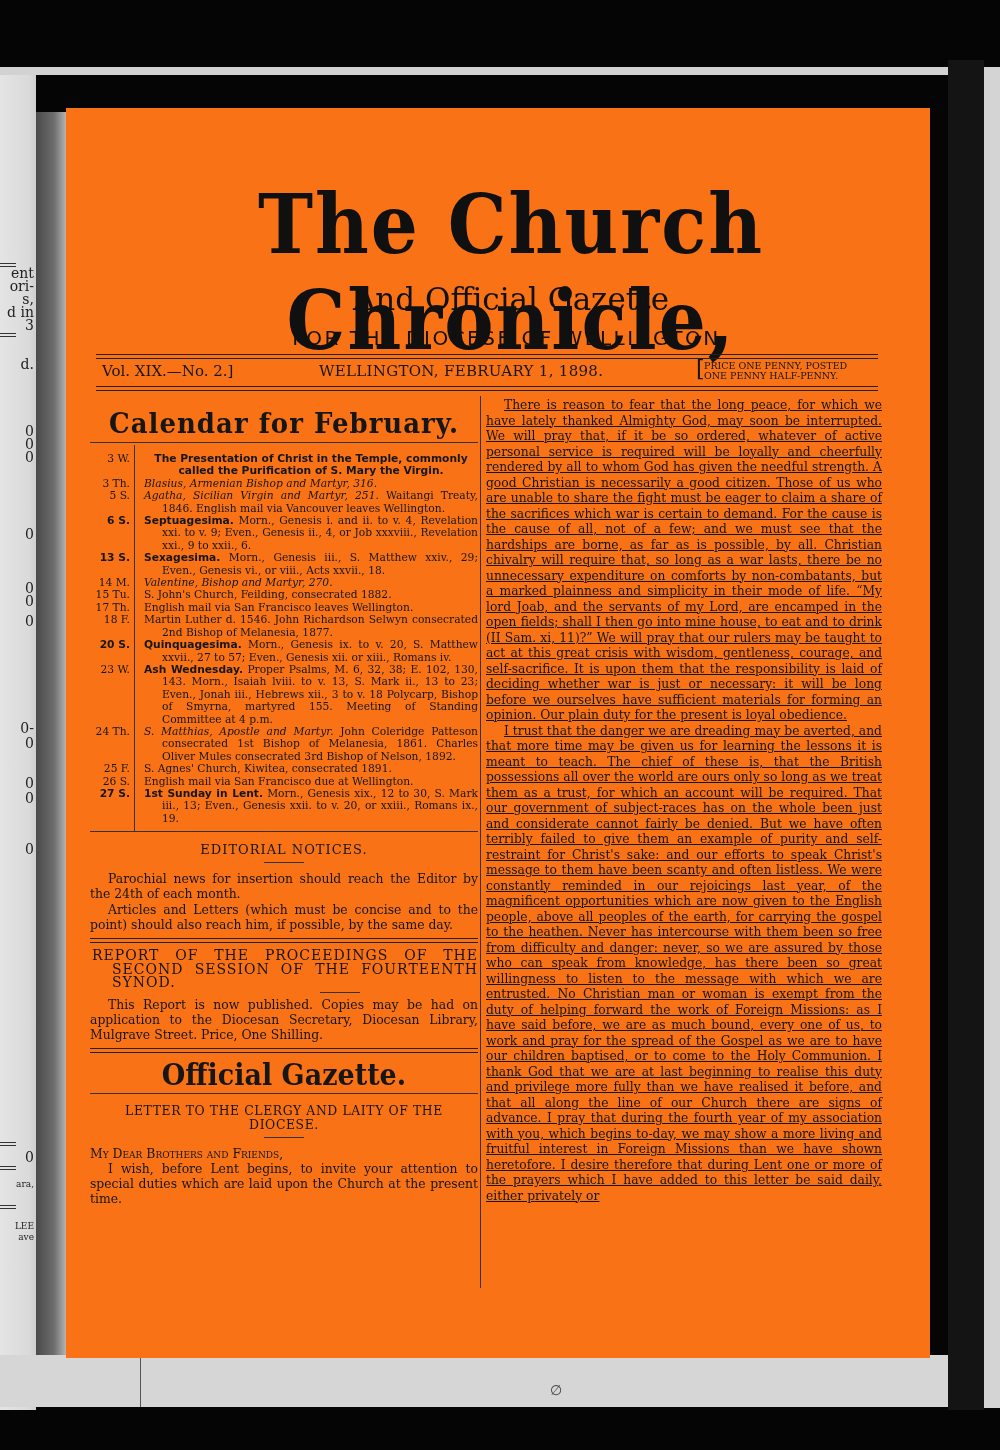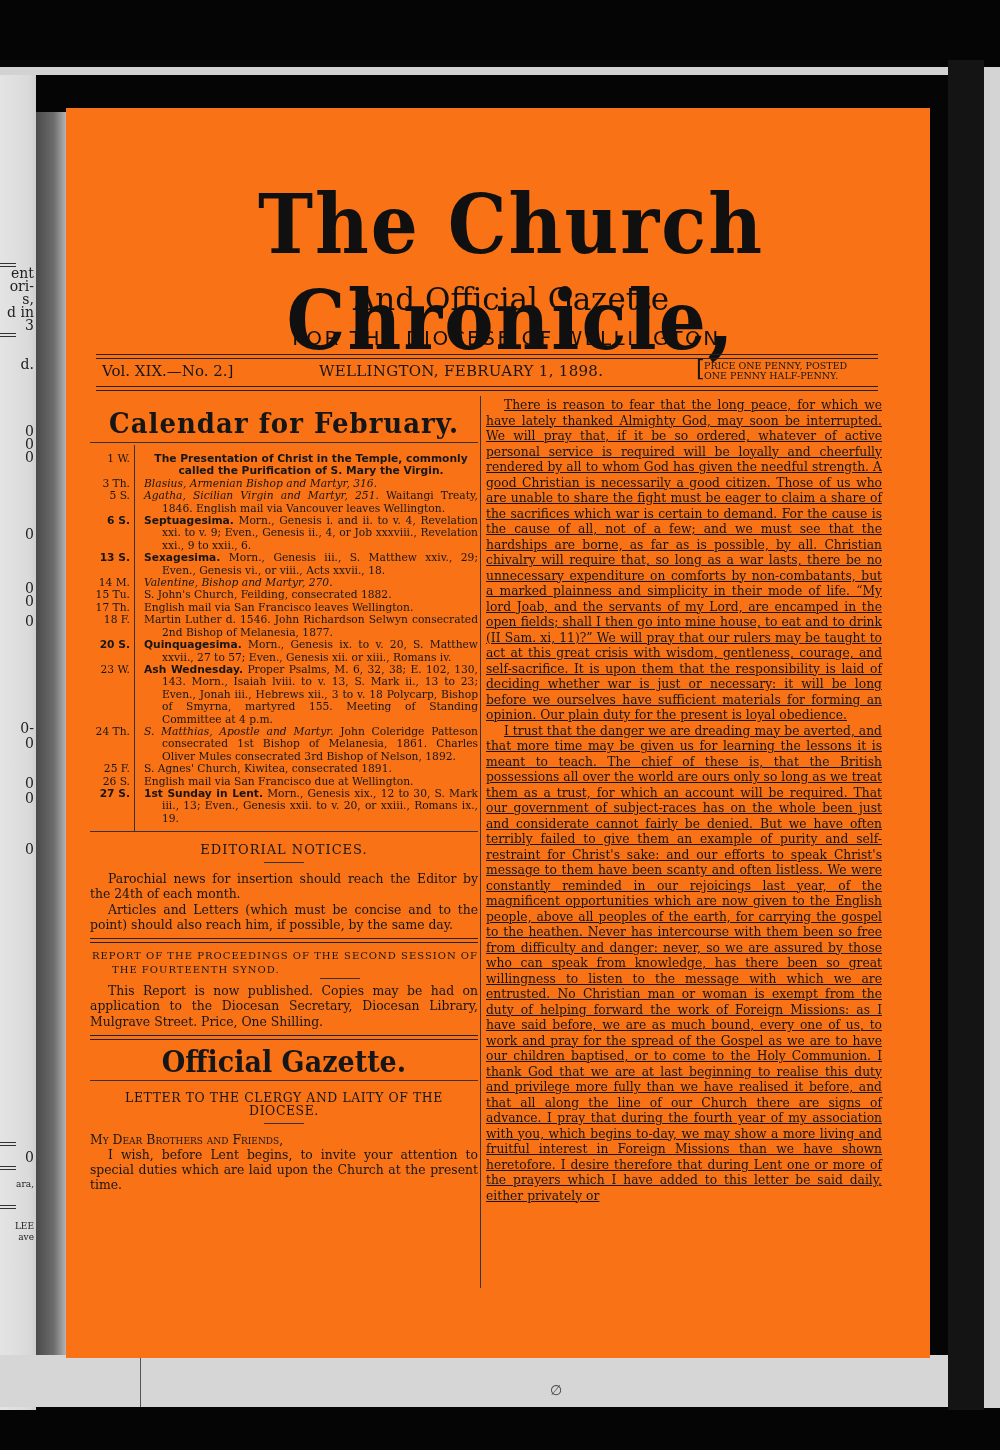--- a/index.html
+++ b/index.html
@@ -71,21 +71,21 @@
   .cal-text { flex: 1; text-align: justify; padding-left: 6px; }
   .cal-text .lead { font-family: "DejaVu Sans", sans-serif; font-weight: bold; }
   .cal-text .ital { font-style: italic; margin-top: 40px; }
   .cal-row.first .cal-text { font-family: "DejaVu Sans", sans-serif; font-weight: bold; text-align: center; }
   .cal-row.first .cal-day { font-weight: normal; }
   .hang { text-indent: -18px; padding-left: 24px !important; }
 
   .section-heading { text-align: center; font-size: 13px; letter-spacing: 1px; margin-top: 10px; }
   .short-rule { width: 40px; margin: 5px auto 8px; border-top: 1px solid #333; }
   .body-para { font-size: 12.4px; line-height: 15.2px; text-align: justify; text-indent: 18px; margin: 0; }
-  .report-heading { font-size: 10px; line-height: 13.6px; letter-spacing: 1px; text-align: justify; margin-top: 6px; padding-left: 20px; text-indent: -20px; margin-left: 2px; }
+  .report-heading { font-size: 14px; line-height: 13.6px; letter-spacing: 1px; text-align: justify; margin-top: 6px; padding-left: 20px; text-indent: -20px; margin-left: 2px; }
 
   .gazette-heading { text-align: center; font-weight: bold; font-size: 27px; height: 34px; margin-top: 6px; transform: scaleY(1.1); }
   .letter-heading { text-align: center; font-size: 12.4px; line-height: 13.6px; letter-spacing: 0.6px; margin-top: 10px; }
   .salutation { font-size: 12.4px; font-variant: small-caps; margin-top: 4px; }
 
   .right-col .body-para { font-size: 12.3px; line-height: 15.5px; }
 </style>
 </head>
 <body>
 
@@ -145,21 +145,21 @@
   <div class="col-divider"></div>
 
   <div class="left-col">
     <div class="cal-heading">Calendar for February.</div>
     <div class="rule"></div>
 
     <div class="cal-table" style="padding-top:8px; padding-bottom:6px;">
       <div class="cal-vline"></div>
 
       <div class="cal-row first">
-        <div class="cal-day">1 W.</div>
+        <div class="cal-day">3 W.</div>
         <div class="cal-text"><span class="lead">The Presentation of Christ in the Temple, commonly called the Purification of S. Mary the Virgin.</span></div>
       </div>
       <div class="cal-row">
         <div class="cal-day">3 Th.</div>
         <div class="cal-text hang"><span class="ital">Blasius, Armenian Bishop and Martyr, 316.</span></div>
       </div>
       <div class="cal-row">
         <div class="cal-day">5 S.</div>
         <div class="cal-text hang"><span class="ital">Agatha, Sicilian Virgin and Martyr, 251.</span><span> Waitangi Treaty, 1846. English mail via Vancouver leaves Wellington.</span></div>
       </div>

